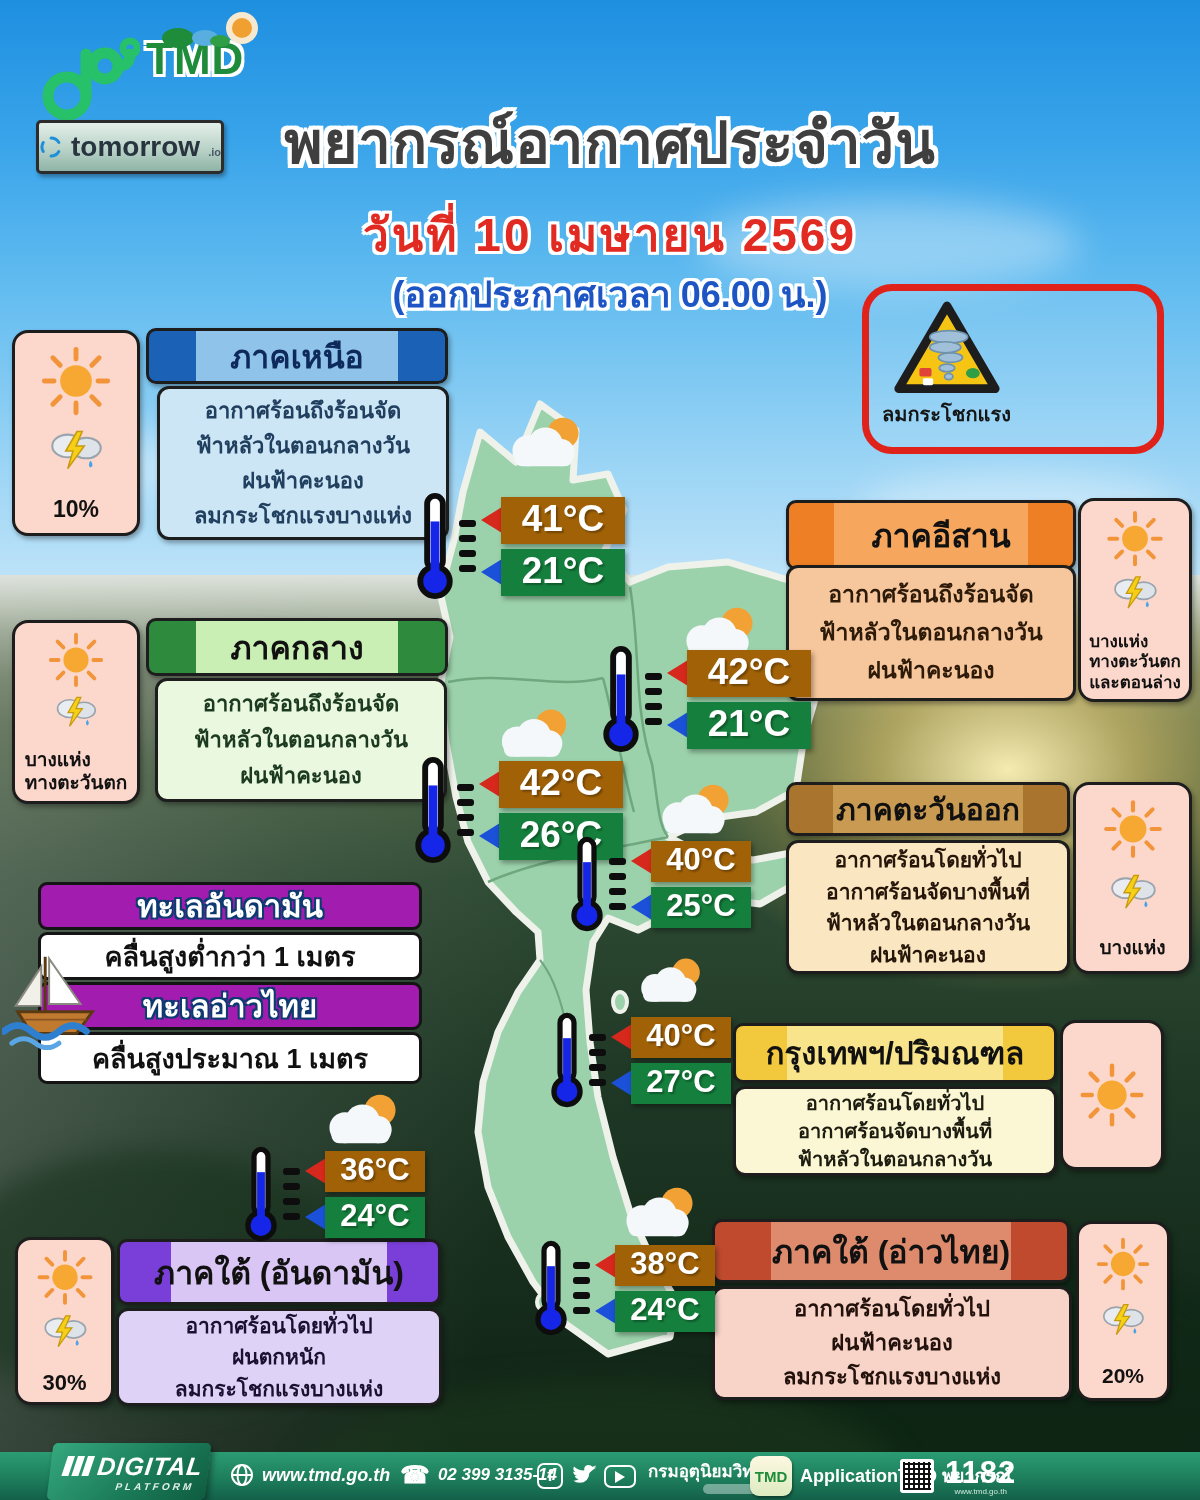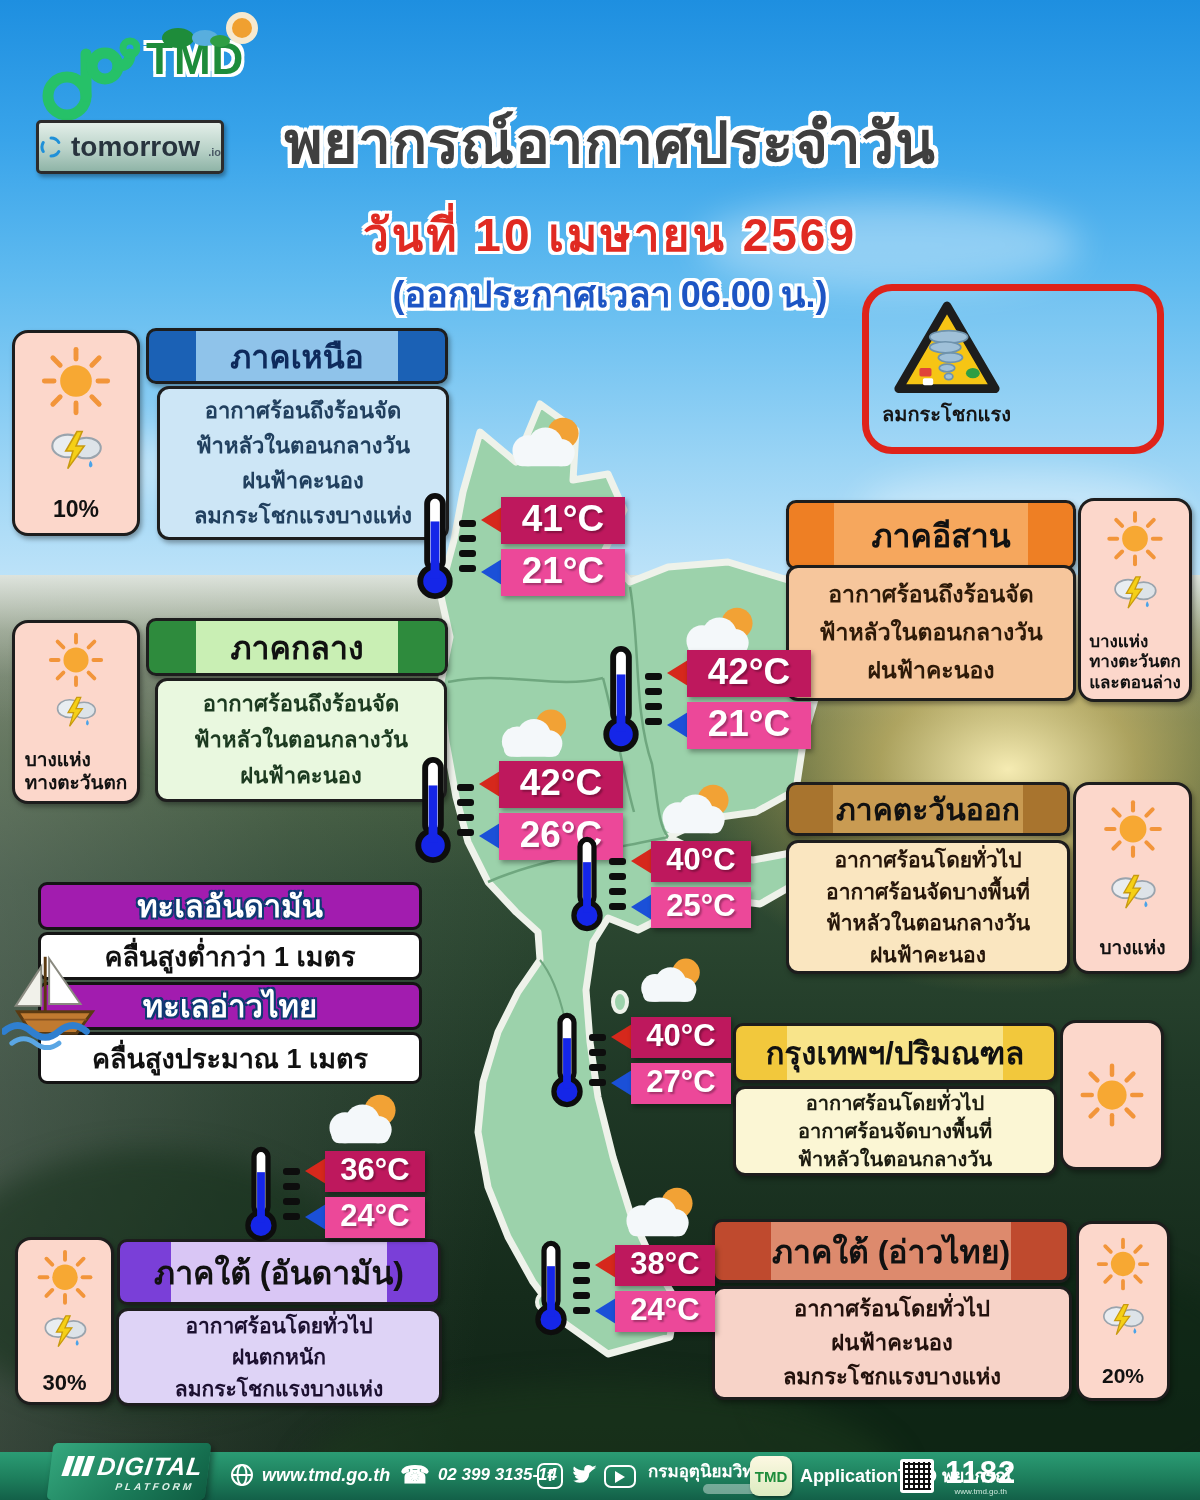--- a/index.html
+++ b/index.html
@@ -65,22 +65,22 @@
   
   .marker{position:absolute;z-index:5;display:flex;align-items:center;}
   .dashes{display:flex;flex-direction:column;gap:8px;margin:0 5px 0 3px;}
   .dash{width:17px;height:7px;background:#0d0d0d;border-radius:3px;}
   .mk-temps{display:flex;flex-direction:column;gap:5px;}
   .mk-row{display:flex;align-items:center;}
   .mk-arrow{width:0;height:0;border-top:13px solid transparent;border-bottom:13px solid transparent;
     border-right:21px solid var(--c);margin-right:-1px;}
   .mk-box{text-align:center;font-weight:bold;color:#fff;text-shadow:2px 2px 2px rgba(0,0,0,.3);
     padding:1px 6px 4px;box-shadow:2px 3px 5px rgba(0,0,0,.35);}
-  .mk-box.max{background:#be185d;}
-  .mk-box.min{background:#ec4899;}
+  .mk-box.max{background:#a16207;}
+  .mk-box.min{background:#15803d;}
   .marker.lg .mk-box{font-size:37px;min-width:112px;}
   .marker.sm .mk-box{font-size:31px;min-width:88px;}
   .suncloud{position:absolute;z-index:2;}
   
   .footer{position:absolute;left:0;top:1452px;width:1200px;height:48px;z-index:6;
     background:linear-gradient(180deg,#2b9c74 0%,#1d7e5c 55%,#136048 100%);}
   .f-item{position:absolute;color:#fff;font-weight:bold;display:flex;align-items:center;gap:8px;}
   .f-text{font-size:18px;font-style:italic;}
   .digital-badge{position:absolute;left:50px;top:-9px;width:158px;height:57px;
     background:linear-gradient(135deg,#35a87e 0%,#1a7a58 60%,#0f5c41 100%);

